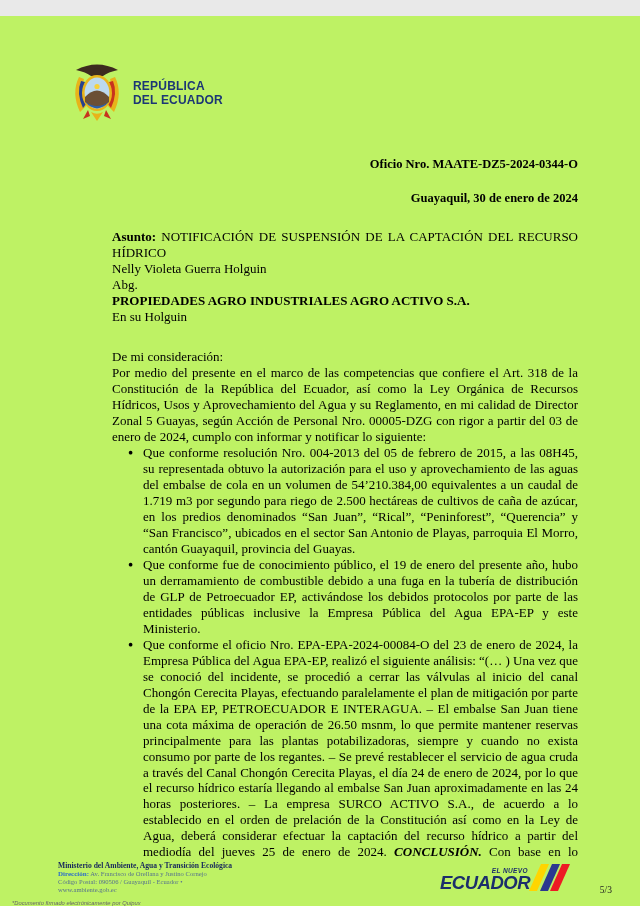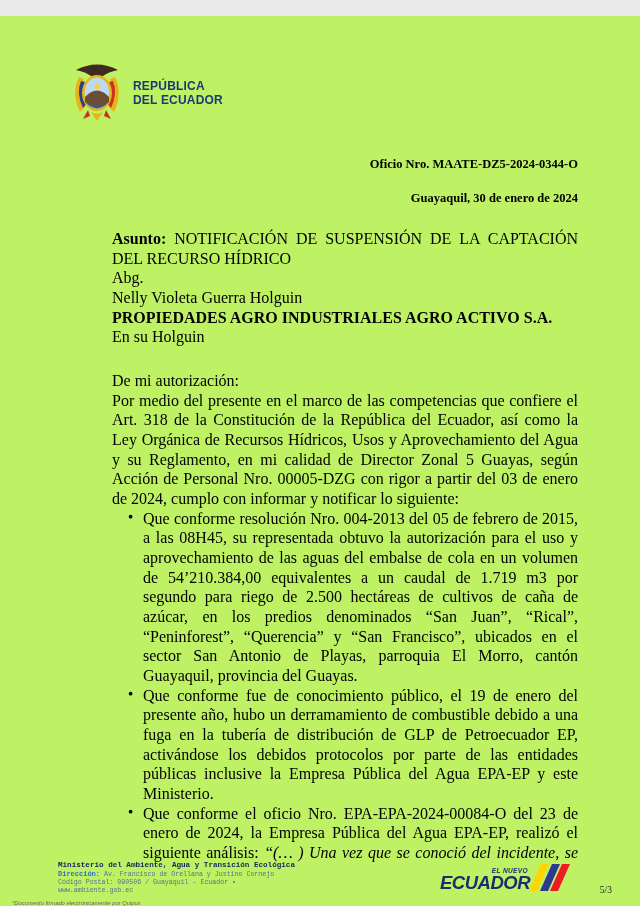--- a/index.html
+++ b/index.html
@@ -19,40 +19,40 @@
     font-weight:bold;font-size:12px;line-height:14px;
     color:#1c3775;letter-spacing:0.2px;
   }
   
   .meta{position:absolute;right:62px;top:141px;text-align:right;}
   .meta .line{font-weight:bold;font-size:12.5px;}
   .meta .line + .line{margin-top:19px;}
   
   .letter{
     position:absolute;left:112px;top:213px;width:466px;height:634px;
-    font-size:16px;line-height:1.23;overflow:hidden;
+    font-size:13px;line-height:1.23;overflow:hidden;
   }
   .letter p{margin:0;}
   .subject{text-align:justify;margin-bottom:26px;}
   .subject .lbl{font-weight:bold;}
   .recipient{margin-bottom:24px;}
   .recipient .r-company{font-weight:bold;}
   .salutation{margin-bottom:14px;}
   .intro{text-align:justify;margin-bottom:7px;}
   ul.points{list-style:none;margin:0;padding:0 0 0 31px;}
   ul.points li{position:relative;text-align:justify;}
   ul.points li::before{
     content:"●";position:absolute;left:-15px;top:2px;font-size:8.5px;
   }
-  .q-italic{font-style:italic;}
+  .q-italic{}
   .q-conclusion{font-style:italic;font-weight:bold;}
   
   .footer-info{
     position:absolute;left:58px;top:845px;
-    font-family:Liberation Mono, monospace;
+    font-family:Liberation Serif, serif;
   }
   .f-ministry{font-size:7.6px;font-weight:bold;color:#15265c;line-height:9px;}
   .f-line{font-size:6.6px;color:#57728e;line-height:8.2px;}
   .f-line .f-lbl{font-weight:bold;color:#2e6fc9;font-size:7px;}
   .sign-note{
     position:absolute;left:12px;top:884px;
     font-family:"Liberation Sans", sans-serif;
     font-size:5.8px;font-style:italic;color:#666;
   }
   .page-num{position:absolute;right:28px;top:869px;font-size:9.5px;color:#222;}
@@ -106,27 +106,27 @@
   <div class="meta">
     <div class="line">Oficio Nro. MAATE-DZ5-2024-0344-O</div>
     <div class="line">Guayaquil, 30 de enero de 2024</div>
   </div>
 
   <div class="letter">
 
     <p class="subject"><span class="lbl">Asunto:</span> <span>NOTIFICACIÓN DE SUSPENSIÓN DE LA CAPTACIÓN DEL RECURSO HÍDRICO</span></p>
 
     <div class="recipient">
+      <div>Nelly Violeta Guerra Holguin</div>
       <div>Abg.</div>
-      <div>Nelly Violeta Guerra Holguin</div>
       <div class="r-company">PROPIEDADES AGRO INDUSTRIALES AGRO ACTIVO S.A.</div>
       <div>En su Holguin</div>
     </div>
 
-    <p class="salutation">De mi autorización:</p>
+    <p class="salutation">De mi consideración:</p>
 
     <p class="intro">Por medio del presente en el marco de las competencias que confiere el Art. 318 de la Constitución de la República del Ecuador, así como la Ley Orgánica de Recursos Hídricos, Usos y Aprovechamiento del Agua y su Reglamento, en mi calidad de Director Zonal 5 Guayas, según Acción de Personal Nro. 00005-DZG con rigor a partir del 03 de enero de 2024, cumplo con informar y notificar lo siguiente:</p>
 
     <ul class="points">
       <li><span>Que conforme resolución Nro. 004-2013 del 05 de febrero de 2015, a las 08H45, su representada obtuvo la autorización para el uso y aprovechamiento de las aguas del embalse de cola en un volumen de 54’210.384,00 equivalentes a un caudal de 1.719 m3 por segundo para riego de 2.500 hectáreas de cultivos de caña de azúcar, en los predios denominados “San Juan”, “Rical”, “Peninforest”, “Querencia” y “San Francisco”, ubicados en el sector San Antonio de Playas, parroquia El Morro, cantón Guayaquil, provincia del Guayas.</span></li>
       <li><span>Que conforme fue de conocimiento público, el 19 de enero del presente año, hubo un derramamiento de combustible debido a una fuga en la tubería de distribución de GLP de Petroecuador EP, activándose los debidos protocolos por parte de las entidades públicas inclusive la Empresa Pública del Agua EPA-EP y este Ministerio.</span></li>
       <li><span>Que conforme el oficio Nro. EPA-EPA-2024-00084-O del 23 de enero de 2024, la Empresa Pública del Agua EPA-EP, realizó el siguiente análisis: </span><span class="q-italic">“(… ) Una vez que se conoció del incidente, se procedió a cerrar las válvulas al inicio del canal Chongón Cerecita Playas, efectuando paralelamente el plan de mitigación por parte de la EPA EP, PETROECUADOR E INTERAGUA. – El embalse San Juan tiene una cota máxima de operación de 26.50 msnm, lo que permite mantener reservas principalmente para las plantas potabilizadoras, siempre y cuando no exista consumo por parte de los regantes. – Se prevé restablecer el servicio de agua cruda a través del Canal Chongón Cerecita Playas, el día 24 de enero de 2024, por lo que el recurso hídrico estaría llegando al embalse San Juan aproximadamente en las 24 horas posteriores. – La empresa SURCO ACTIVO S.A., de acuerdo a lo establecido en el orden de prelación de la Constitución así como en la Ley de Agua, deberá considerar efectuar la captación del recurso hídrico a partir del mediodía del jueves 25 de enero de 2024. </span><span class="q-conclusion">CONCLUSIÓN.</span><span class="q-italic"> Con base en lo expuesto, me</span></li>
     </ul>
 
   </div>

